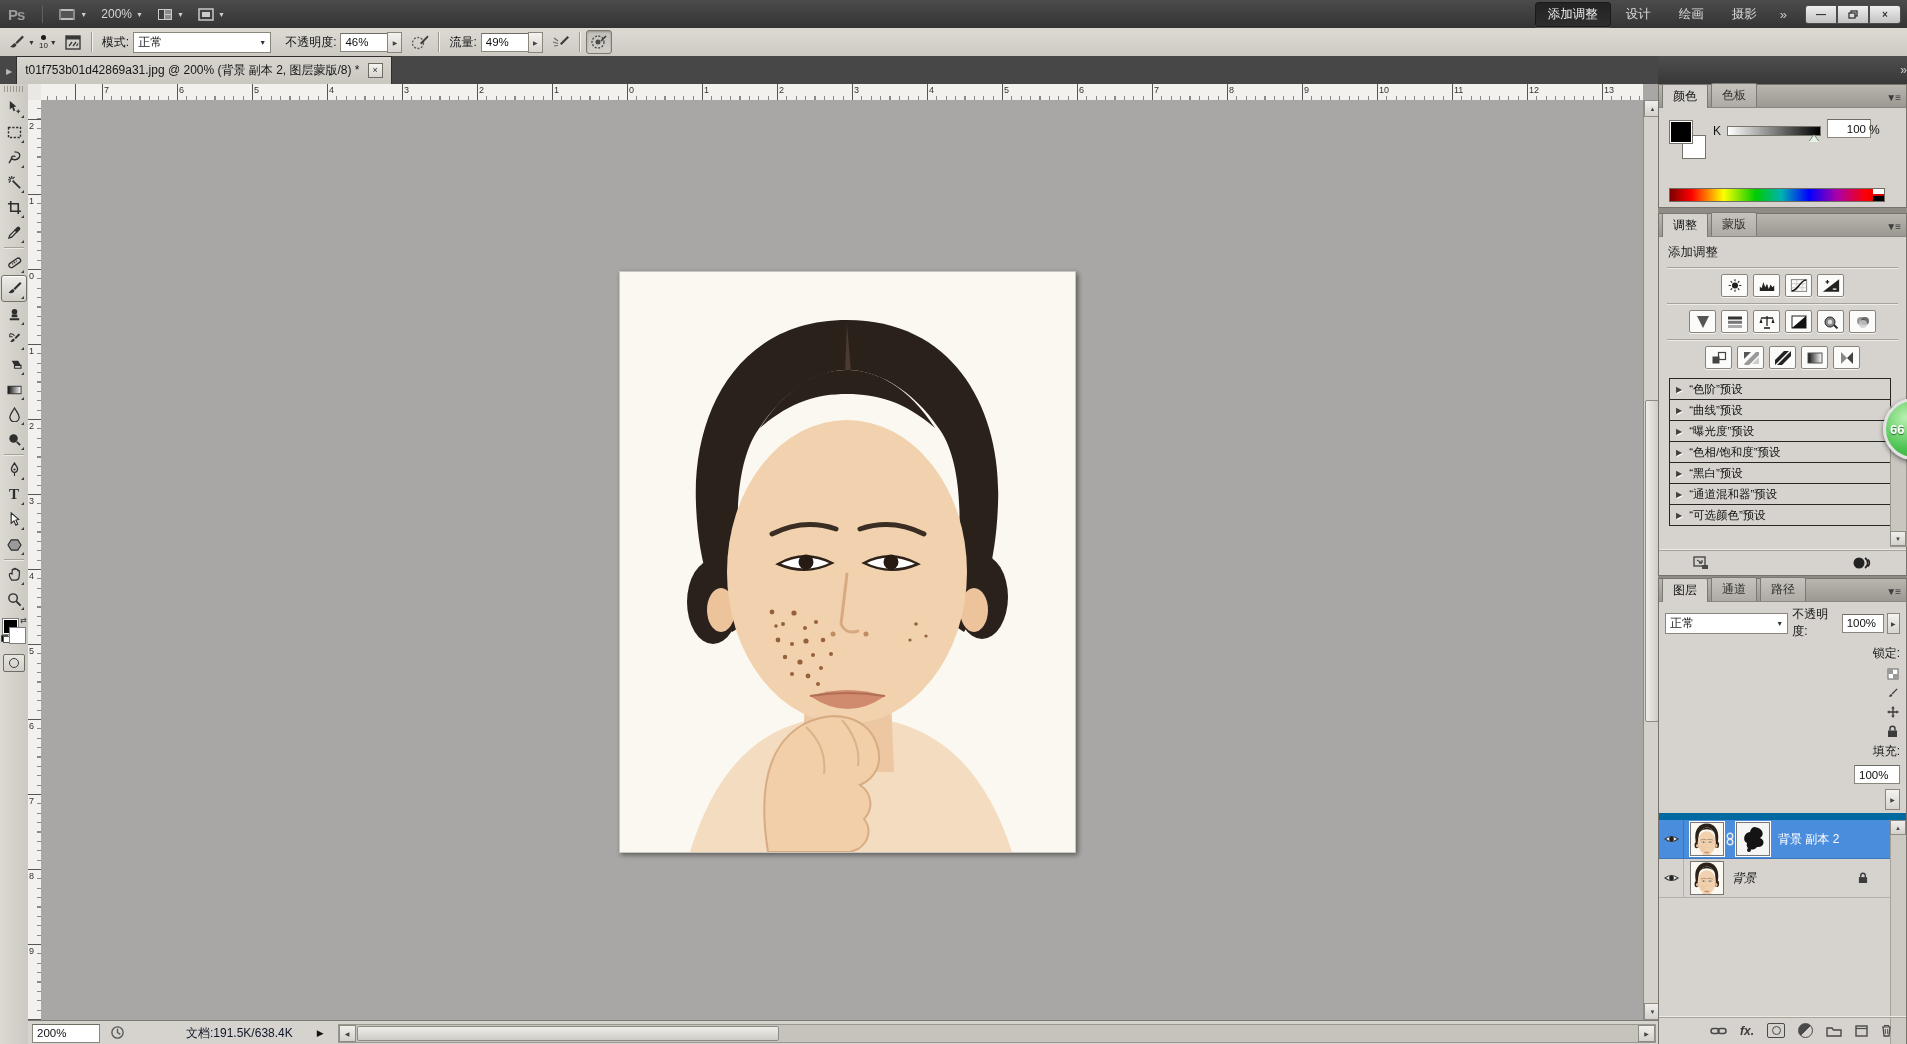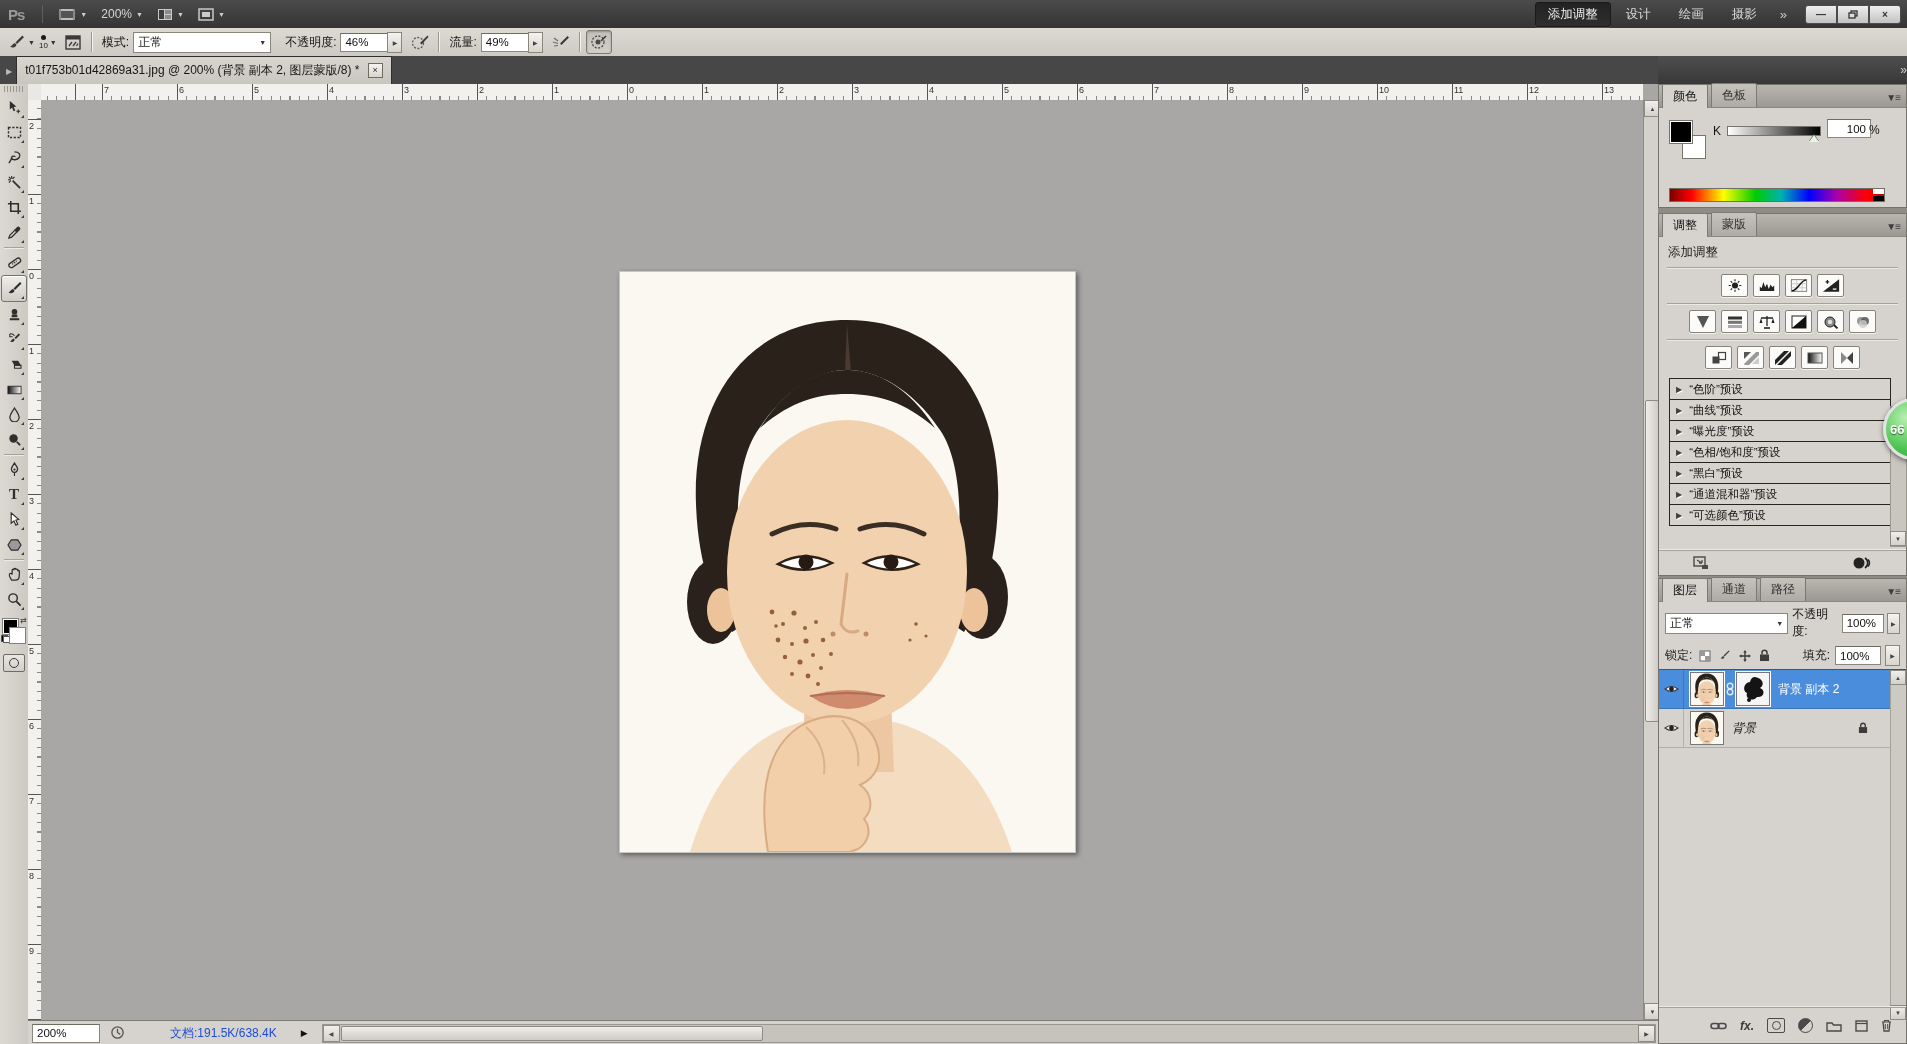--- a/index.html
+++ b/index.html
@@ -102,21 +102,21 @@
   .vscroll{left:1615px;top:16px;width:15px;height:920px;background:#d4d1cb;border-left:1px solid #8e8b85;}
   .sb-btn{position:absolute;left:0;width:15px;height:15px;background:linear-gradient(#f0efec,#d4d1cb);
           border:1px solid #8e8b85;display:flex;align-items:center;justify-content:center;font-size:6px;color:#444;}
   .vthumb{position:absolute;left:1px;top:300px;width:12px;height:320px;background:linear-gradient(90deg,#efede9,#cfccc6);
           border:1px solid #8e8b85;border-radius:2px;}
   
   .statusbar{left:28px;top:1020px;width:1630px;height:24px;background:#d6d3ce;border-top:1px solid #7e7b76;
              display:flex;align-items:center;font-size:12px;}
   .zoomfield{width:58px;margin-left:4px;}
   .scratch{width:16px;height:16px;margin-left:10px;}
-  .docinfo{margin-left:44px;color:#1d4ed8;}
+  .docinfo{margin-left:60px;color:#0f172a;}
   .flyout{margin-left:24px;font-size:9px;color:#111;}
   .hscroll{position:relative;flex:1;height:17px;margin:0 2px 0 14px;background:#c6c3bd;border:1px solid #9a978f;}
   .hs-btn{position:absolute;top:0;width:15px;height:15px;background:linear-gradient(#f0efec,#d4d1cb);
           border:1px solid #8e8b85;display:flex;align-items:center;justify-content:center;font-size:6px;color:#444;}
   .hthumb{position:absolute;left:18px;top:1px;width:420px;height:13px;background:linear-gradient(#efede9,#cfccc6);
           border:1px solid #8e8b85;border-radius:2px;}
   
   .dock{left:1658px;top:84px;width:249px;height:960px;background:#8f8c86;}
   .panel{position:absolute;left:0;width:249px;background:#d6d3ce;border:1px solid #76736c;box-sizing:border-box;}
   .tabrow{height:22px;background:linear-gradient(#b9b6b0,#9b9892);display:flex;align-items:flex-end;
@@ -154,38 +154,38 @@
   .preset-row .tri{font-size:8px;color:#413f3a;text-shadow:1px 1px 0 #fff;}
   .plist-scroll{position:absolute;right:-16px;top:0;width:15px;height:140px;background:#c9c6c0;border:1px solid #9a978f;}
   .adj-bottom{position:absolute;left:0;bottom:0;width:100%;height:24px;border-top:1px solid #a5a29a;
               box-shadow:0 -1px 0 #eceae5;display:flex;align-items:center;}
   .ab-ico{margin-left:34px;}
   .ab-clip{margin-left:auto;margin-right:34px;}
   
   .lp-row1{display:flex;align-items:center;padding:4px 6px 2px;gap:4px;}
   .lp-dd{width:128px;}
   .lp-lbl{font-size:12px;color:#141414;margin-left:auto;}
-  .lp-row2{display:flex;align-items:center;padding:3px 6px;gap:5px;border-bottom:1px solid #0369a1;
-           box-shadow:0 1px 0 #eceae5;}
+  .lp-row2{display:flex;align-items:flex-end;padding:3px 6px;gap:5px;border-bottom:7px solid #0369a1;
+           box-shadow:0 1px 0 #eceae5;flex-direction:column;}
   .lockico{width:15px;height:14px;display:flex;align-items:center;justify-content:center;}
   .layers-list{position:relative;background:#d6d3ce;}
   .lrow{height:38px;display:flex;align-items:center;border-bottom:1px solid #b3b0aa;position:relative;padding-right:28px;}
   .lrow.sel{background:#4a8ddc;border-bottom-color:#3c76bb;}
   .eyebox{width:24px;height:38px;display:flex;align-items:center;justify-content:center;border-right:1px solid #b3b0aa;}
   .lrow.sel .eyebox{border-right-color:#3c76bb;}
   .thumb{width:32px;height:32px;background:#fff;border:1px solid #777;margin-left:6px;overflow:hidden;flex:none;}
   .thumb svg{display:block;width:100%;height:100%;}
   .lrow.sel .thumb{outline:1px solid #fff;}
   .linkico{margin:0 2px;flex:none;}
   .lname{font-size:12px;color:#141414;margin-left:8px;white-space:nowrap;}
   .lrow.sel .lname{color:#fff;}
   .lname.bgname{font-style:italic;font-family:"Liberation Serif","DejaVu Serif",serif;}
   .llock{margin-left:auto;margin-right:10px;}
   .lp-scroll{position:absolute;right:0;top:0;width:15px;height:100%;background:#cdcac4;border-left:1px solid #a5a29a;}
-  .lp-bottom{position:absolute;left:0;bottom:0;width:100%;height:36px;border-top:1px solid #a5a29a;
+  .lp-bottom{position:absolute;left:0;bottom:0;width:100%;height:26px;border-top:1px solid #a5a29a;
              box-shadow:0 -1px 0 #eceae5;display:flex;align-items:center;justify-content:flex-end;
              gap:13px;padding-right:14px;box-sizing:border-box;margin-top:36px;}
   .fxtxt{font-style:italic;font-weight:bold;font-size:12px;color:#3a3a3a;}
   .maskbtn{width:16px;height:13px;border:1.5px solid #4a4a4a;border-radius:2px;display:flex;align-items:center;justify-content:center;}
   .maskbtn i{width:7px;height:7px;border:1.5px solid #4a4a4a;border-radius:50%;display:block;}
   .halfc{width:13px;height:13px;border-radius:50%;border:1.5px solid #4a4a4a;
          background:linear-gradient(135deg,#4a4a4a 50%,transparent 50%);}
   
   .badge{left:1883px;top:398px;width:56px;height:56px;border-radius:50%;
          background:radial-gradient(circle at 35% 30%,#b8f0b0,#49c24f 60%,#2e9e38);

